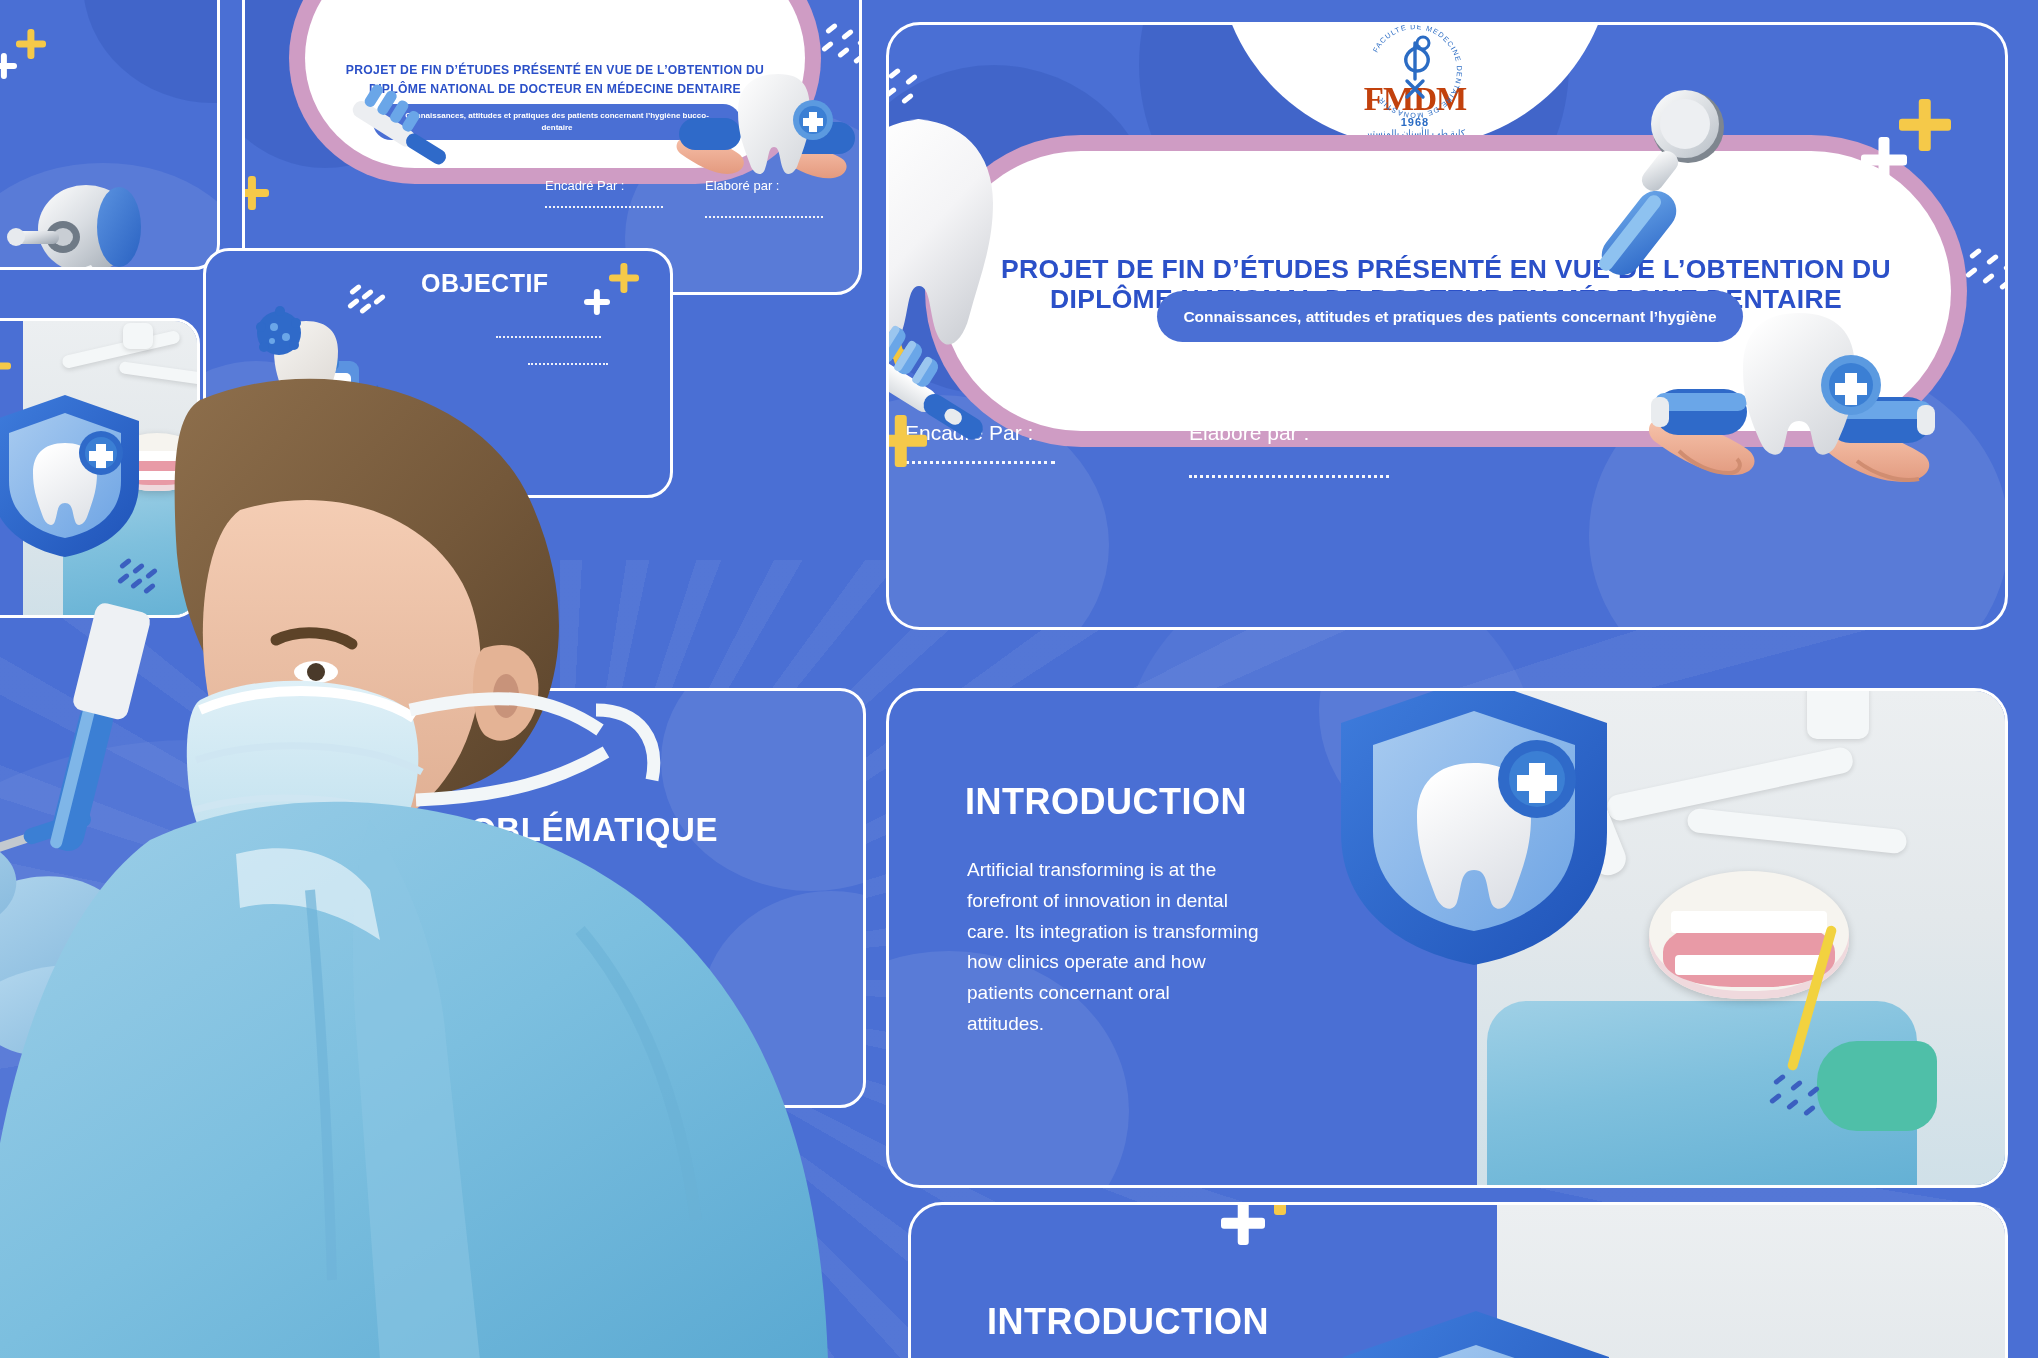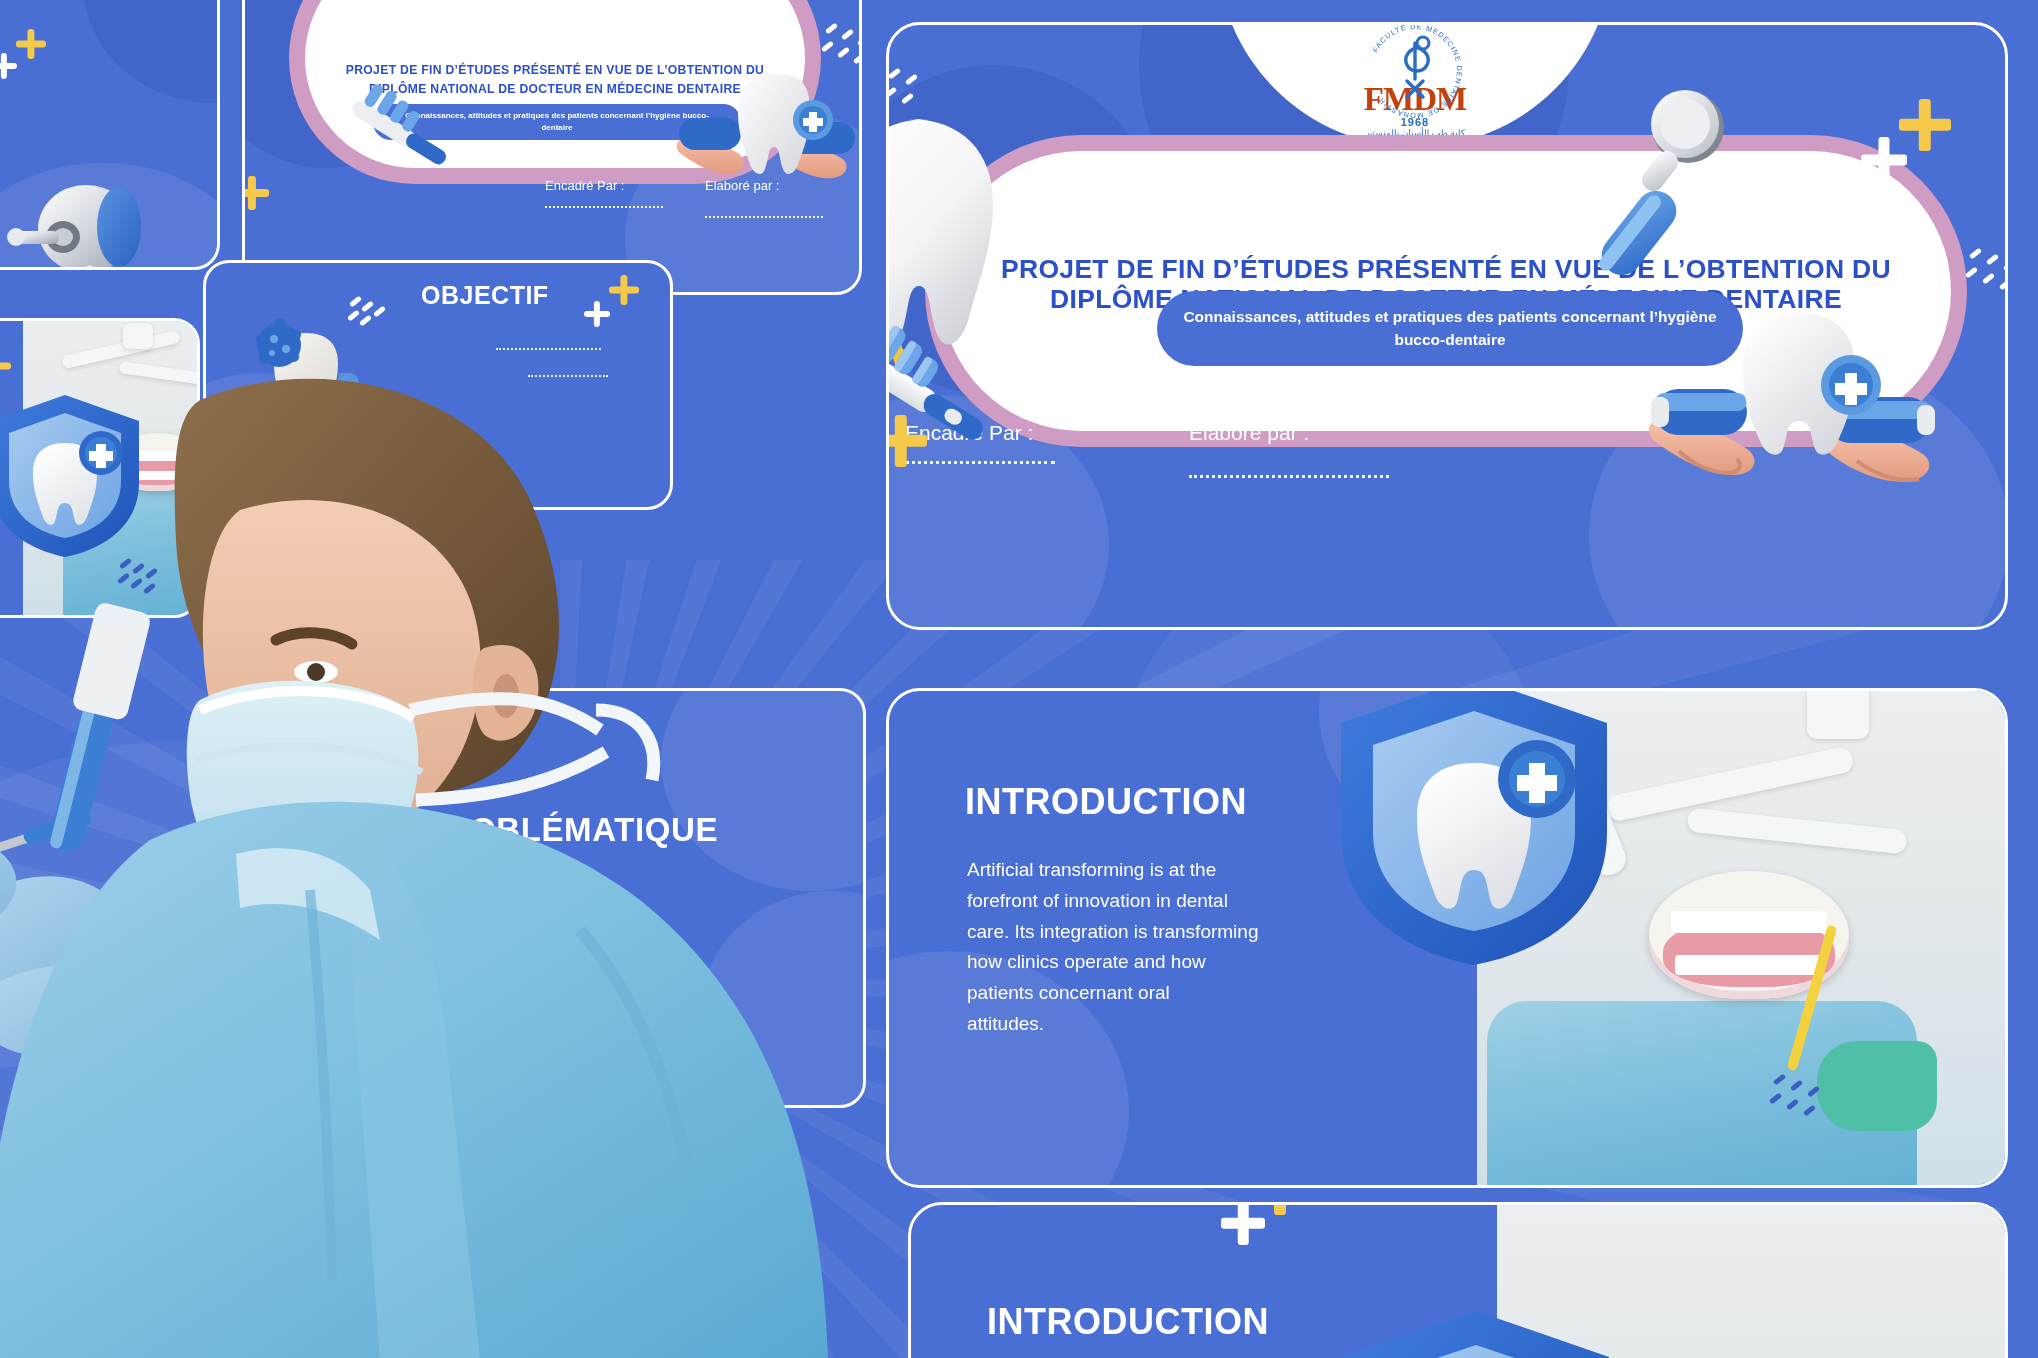--- a/index.html
+++ b/index.html
@@ -331,21 +331,21 @@
         <path d="M82 4 156 30v62c0 42-34 66-74 74C42 158 8 134 8 92V30Z" fill="url(#sh1)"></path>
         <path d="M82 22 138 42v48c0 33-26 51-56 57-30-6-56-24-56-57V42Z" fill="url(#sh2)"></path>
         <path d="M82 52c-22 0-32 12-32 30 0 18 5 30 10 44 3 8 10 11 12 4 3-9 2-18 10-18s7 9 10 18c2 7 9 4 12-4 5-14 10-26 10-44 0-18-10-30-32-30Z" fill="url(#sh3)"></path>
         <circle cx="118" cy="62" r="22" fill="#2f6ac9"></circle>
         <circle cx="118" cy="62" r="16" fill="#3b7fd4"></circle>
         <path d="M113 53h10v7h7v10h-7v7h-10v-7h-7V60h7z" fill="#fff"></path>
       </svg>
     </div>
   </div>
 
-  <div class="slide thumb" style="left:203px;top:260px;width:470px;height:250px;">
+  <div class="slide thumb" style="left:203px;top:248px;width:470px;height:250px;">
     <div class="blob light" style="left:-60px;top:110px;width:220px;height:200px;"></div>
 
     <div style="position:absolute;left:215px;top:18px;color:#fff;font-weight:800;font-size:25px;letter-spacing:.5px;">OBJECTIF</div>
 
     <div class="dotted-line thin" style="left:290px;top:85px;width:105px;"></div>
     <div class="dotted-line thin" style="left:322px;top:112px;width:80px;"></div>
 
     <div class="plus yellow" style="left:403px;top:12px;width:30px;height:30px;"></div>
     <div class="plus white" style="left:378px;top:38px;width:26px;height:26px;"></div>
 
@@ -549,21 +549,20 @@
     <div style="position:absolute;left:-18px;top:0;"></div>
 
     <div style="position:absolute;left:-16px;top:0;"></div>
 
     <div style="position:absolute;left:-15px;top:0;"></div>
 
     <div style="position:absolute;left:-18px;top:266px;width:1158px;display:flex;justify-content:center;">
       <div style="background:#4a6fd4;color:#fff;border-radius:999px;width:586px;padding:14px 26px;
                   text-align:center;font-weight:700;font-size:15.5px;line-height:1.5;">
         <div>Connaissances, attitudes et pratiques des patients concernant l’hygiène</div>
-        <div>bucco-dentaire</div>
       </div>
     </div>
 
     <div class="credit-label" style="left:0px;top:0px;opacity:0"></div>
 
     <div style="position:absolute;left:0;top:396px;width:1122px;">
       <div style="position:absolute;left:16px;top:0;">
         <div style="color:#fff;font-size:21px;font-weight:400;">Encadré Par :</div>
         <div style="margin-top:16px;width:150px;border-bottom:3px dotted rgba(255,255,255,.95);"></div>
       </div>

